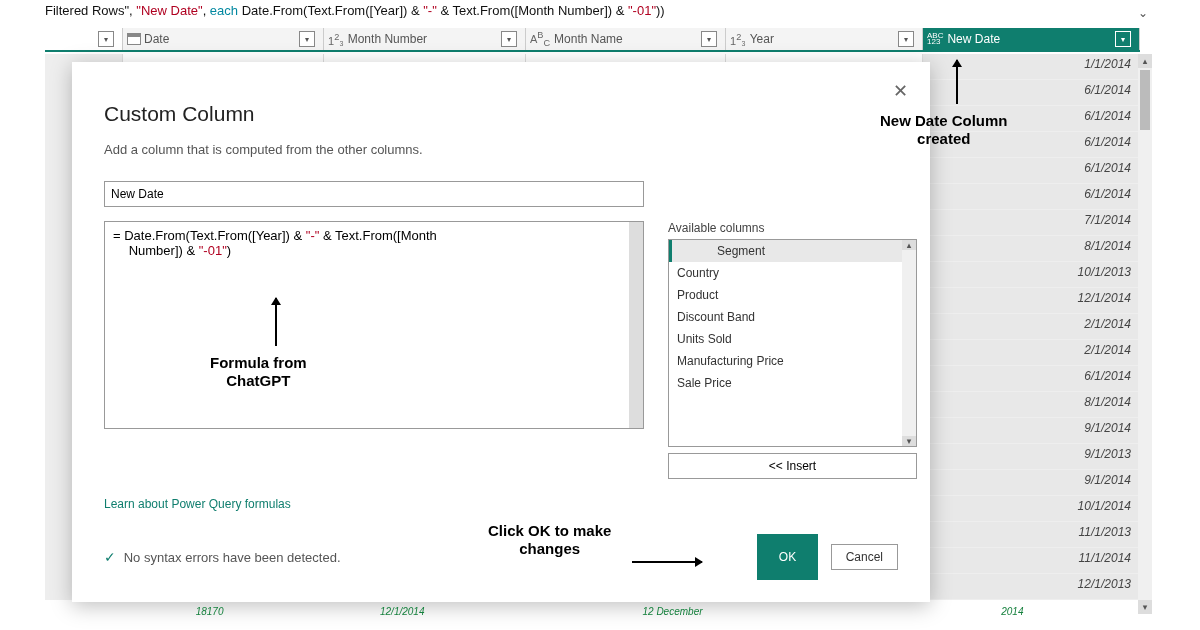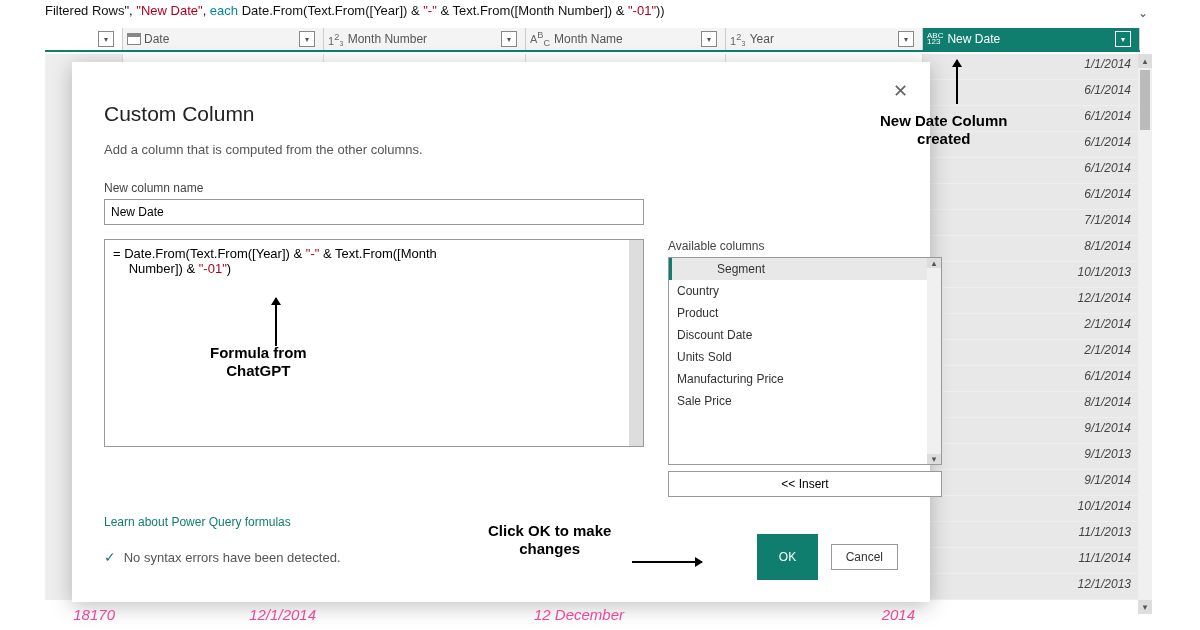--- a/index.html
+++ b/index.html
@@ -51,21 +51,21 @@
   .formula-layout { display: flex; gap: 24px; }
   .formula-box { width: 540px; height: 208px; border: 1px solid #999; padding: 6px 8px; font-family: Consolas, monospace; font-size: 13px; color: #222; position: relative; }
   .formula-box .kw { color: #000; }
   .formula-box .str { color: #b00020; }
   .formula-box .sbar { position: absolute; right: 0; top: 0; bottom: 0; width: 14px; background: #ddd; }
   .avail-box { flex: 1; border: 1px solid #999; height: 208px; overflow: hidden; position: relative; }
   .avail-box .item { padding: 4px 8px; font-size: 12px; color: #333; cursor: default; }
   .avail-box .item.sel { background: #e8e8e8; border-left: 3px solid #0f7e6e; padding-left: 45px; }
   .avail-box .sbar { position: absolute; right: 0; top: 0; bottom: 0; width: 14px; background: #f0f0f0; display:flex; flex-direction:column; justify-content:space-between;}
   .avail-box .sbar span{font-size:9px;text-align:center;color:#555;background:#ddd;}
-  .insert-btn { width: 274px; height: 26px; border: 1px solid #999; background: #fff; font-size: 12px; margin-top: 6px; cursor: pointer; float: right; }
+  .insert-btn { width: 249px; height: 26px; border: 1px solid #999; background: #fff; font-size: 12px; margin-top: 6px; cursor: pointer; float: right; }
   .learn-link { font-size: 12px; color: #0f7e6e; margin-top: 18px; display: inline-block; clear: both; }
   .status-row { position: absolute; bottom: 22px; left: 32px; right: 32px; display: flex; align-items: center; }
   .check { color: #0f7e6e; font-size: 14px; margin-right: 8px; }
   .status-text { font-size: 13px; color: #555; }
   .btns { margin-left: auto; }
   .ok-btn { background: #0f7e6e; color: #fff; border: none; padding: 16px 22px; font-size: 12px; cursor: pointer; margin-right: 8px; }
   .cancel-btn { background: #fff; color: #333; border: 1px solid #999; padding: 5px 14px; font-size: 12px; cursor: pointer; }
   .info-icon { display:inline-block; width:12px; height:12px; border:1px solid #888; border-radius:50%; font-size:9px; text-align:center; line-height:12px; color:#888; margin-left:4px;}
   
   
@@ -292,37 +292,36 @@
   <div class="track">
       <div class="thumb"></div>
     </div>
   <div class="down">▾</div>
 </div>
 
 <div class="dialog">
   <div class="close">✕</div>
   <div class="dlg-title">Custom Column</div>
   <div class="dlg-sub">Add a column that is computed from the other columns.</div>
-  <div class="fld-label">New column name</div>
   <input class="txt-input" value="New Date" style="">
   <div class="formula-layout">
     <div>
       <div class="formula-box">
         <span class="kw">= Date.From(Text.From([Year]) &amp; </span><span class="str">"-"</span><span class="kw"> &amp; Text.From([Month </span><br>
         &nbsp;&nbsp;<span class="kw">Number]) &amp; </span><span class="str">"-01"</span><span class="kw">)</span>
         <div class="sbar"></div>
       </div>
     </div>
     <div style="flex:1;">
       <div class="fld-label">Available columns</div>
       <div class="avail-box" id="avail-list">
         <div class="item sel">Segment</div>
           <div class="item">Country</div>
           <div class="item">Product</div>
-          <div class="item">Discount Date</div>
+          <div class="item">Discount Band</div>
           <div class="item">Units Sold</div>
           <div class="item">Manufacturing Price</div>
           <div class="item">Sale Price</div>
           <div class="sbar">
             <span>▴</span>
             <span>▾</span>
           </div>
       </div>
       <button class="insert-btn">&lt;&lt; Insert</button>
     </div>
@@ -332,30 +331,30 @@
     <span class="check">✓</span>
     <span class="status-text">No syntax errors have been detected.</span>
     <div class="btns">
       <button class="ok-btn">OK</button>
       <button class="cancel-btn">Cancel</button>
     </div>
   </div>
 </div>
 
 <div class="arrow-up" style="top:298px;left:275px;height:48px;"></div>
-<div class="annot" style="top:344px;left:210px;white-space:pre-line;">Formula from
+<div class="annot" style="top:354px;left:210px;white-space:pre-line;">Formula from
 ChatGPT</div>
 
 <div class="annot" style="top:522px;left:488px;white-space:pre-line;">Click OK to make
 changes</div>
 <div class="arrow-right" style="top:561px;left:632px;width:70px;"></div>
 
 <div class="arrow-up" style="top:60px;left:956px;height:44px;"></div>
 <div class="annot" style="top:112px;left:880px;white-space:pre-line;">New Date Column
 created</div>
 
-<div style="position:absolute;bottom:4px;left:45px;right:60px;display:flex;height:20px;font-size:15px;color:#ec4899;">
+<div style="position:absolute;bottom:4px;left:45px;right:60px;display:flex;height:20px;font-size:10px;color:#15803d;justify-content:center;">
   <div style="width:78px;text-align:right;padding-right:8px;font-style:italic;">18170</div>
   <div style="width:201px;text-align:right;padding-right:8px;font-style:italic;">12/1/2014</div>
   <div style="width:202px;"></div>
   <div style="width:200px;padding-left:8px;font-style:italic;">12  December</div>
   <div style="width:197px;text-align:right;padding-right:8px;font-style:italic;">2014</div>
 </div>
 
 </body></html>

